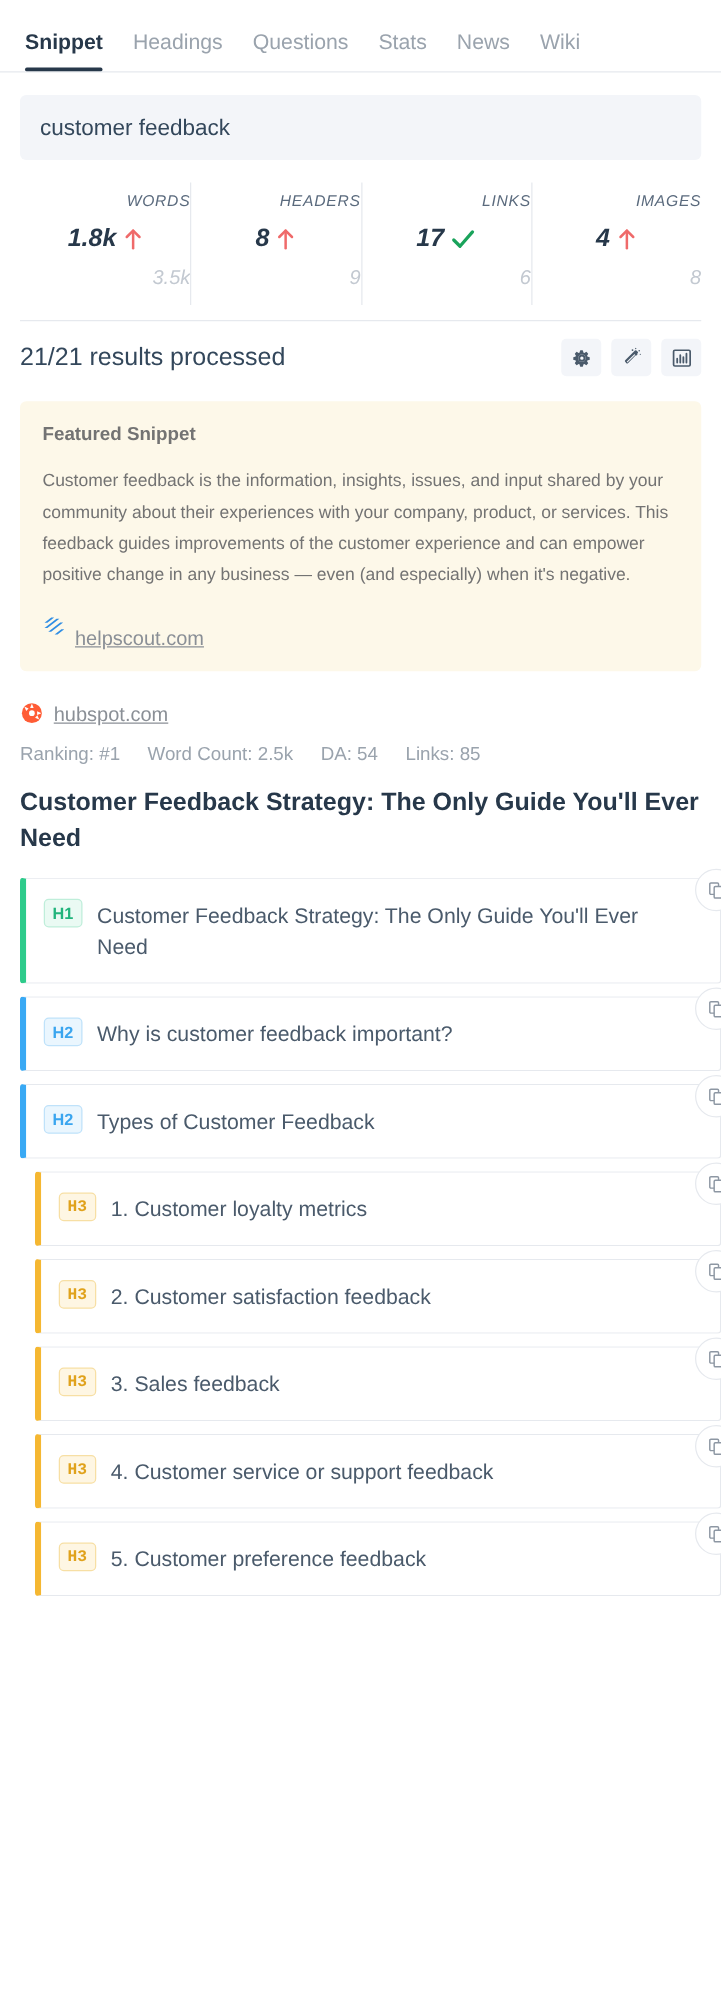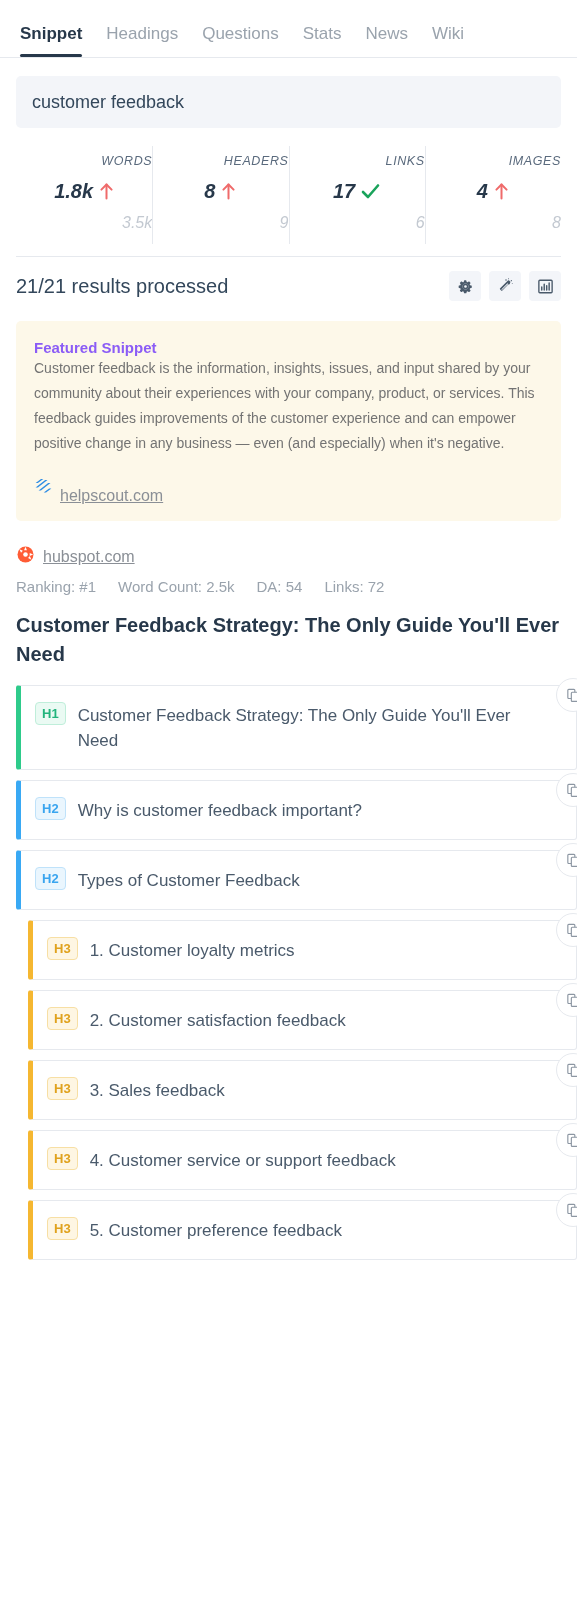--- a/index.html
+++ b/index.html
@@ -126,21 +126,22 @@
   
   .snippet {
     margin: 10px 16px 0 16px;
     background: #fdf8e9;
     border-radius: 5px;
     padding: 18px 18px 16px 18px;
   }
   .snippet-title {
     font-size: 15px;
     font-weight: bold;
-    color: #8b5cf6;
+    color: #737373;
+    margin-bottom: 16px;
   }
   .snippet-text {
     font-size: 14px;
     line-height: 25px;
     color: #737373;
     margin-bottom: 16px;
   }
   .snippet-link {
     display: flex;
     align-items: center;
@@ -211,21 +212,21 @@
     flex: 0 0 auto;
     font-size: 13px;
     font-weight: bold;
     border-radius: 4px;
     padding: 3px 6px;
     line-height: 15px;
     border: 1px solid transparent;
   }
   .hcard.lvl1 .hbadge { color: #22b47c; background: #eafaf3; border-color: #bfeeda; }
   .hcard.lvl2 .hbadge { color: #3aa5ef; background: #eaf6fe; border-color: #bfe2fa; }
-  .hcard.lvl3 .hbadge { color: #e0a21c; background: #fef6e3; border-color: #f7dfa4; }
+  .hcard.lvl3 .hbadge { color: #e0a21c; background: #fef6e3; border-color: #f7dfa4; font-family: Liberation Mono, monospace; }
 
   .htext {
     font-size: 17px;
     line-height: 25px;
     color: #4a5a6b;
     padding-top: 1px;
   }
 
   .copy-btn {
     position: absolute;
@@ -389,21 +390,21 @@
         </g>
       </svg>
     </span>
     <a href="#">hubspot.com</a>
   </div>
 
   <div class="result-meta">
     <span>Ranking: #1</span>
     <span>Word Count: 2.5k</span>
     <span>DA: 54</span>
-    <span>Links: 72</span>
+    <span>Links: 85</span>
   </div>
 
   <h2 class="result-title">Customer Feedback Strategy: The Only Guide You'll Ever Need</h2>
 </section>
 
 <section class="headings">
 
   <div class="hcard lvl1">
     <span class="hbadge">H1</span>
     <span class="htext">Customer Feedback Strategy: The Only Guide You'll Ever Need</span>

